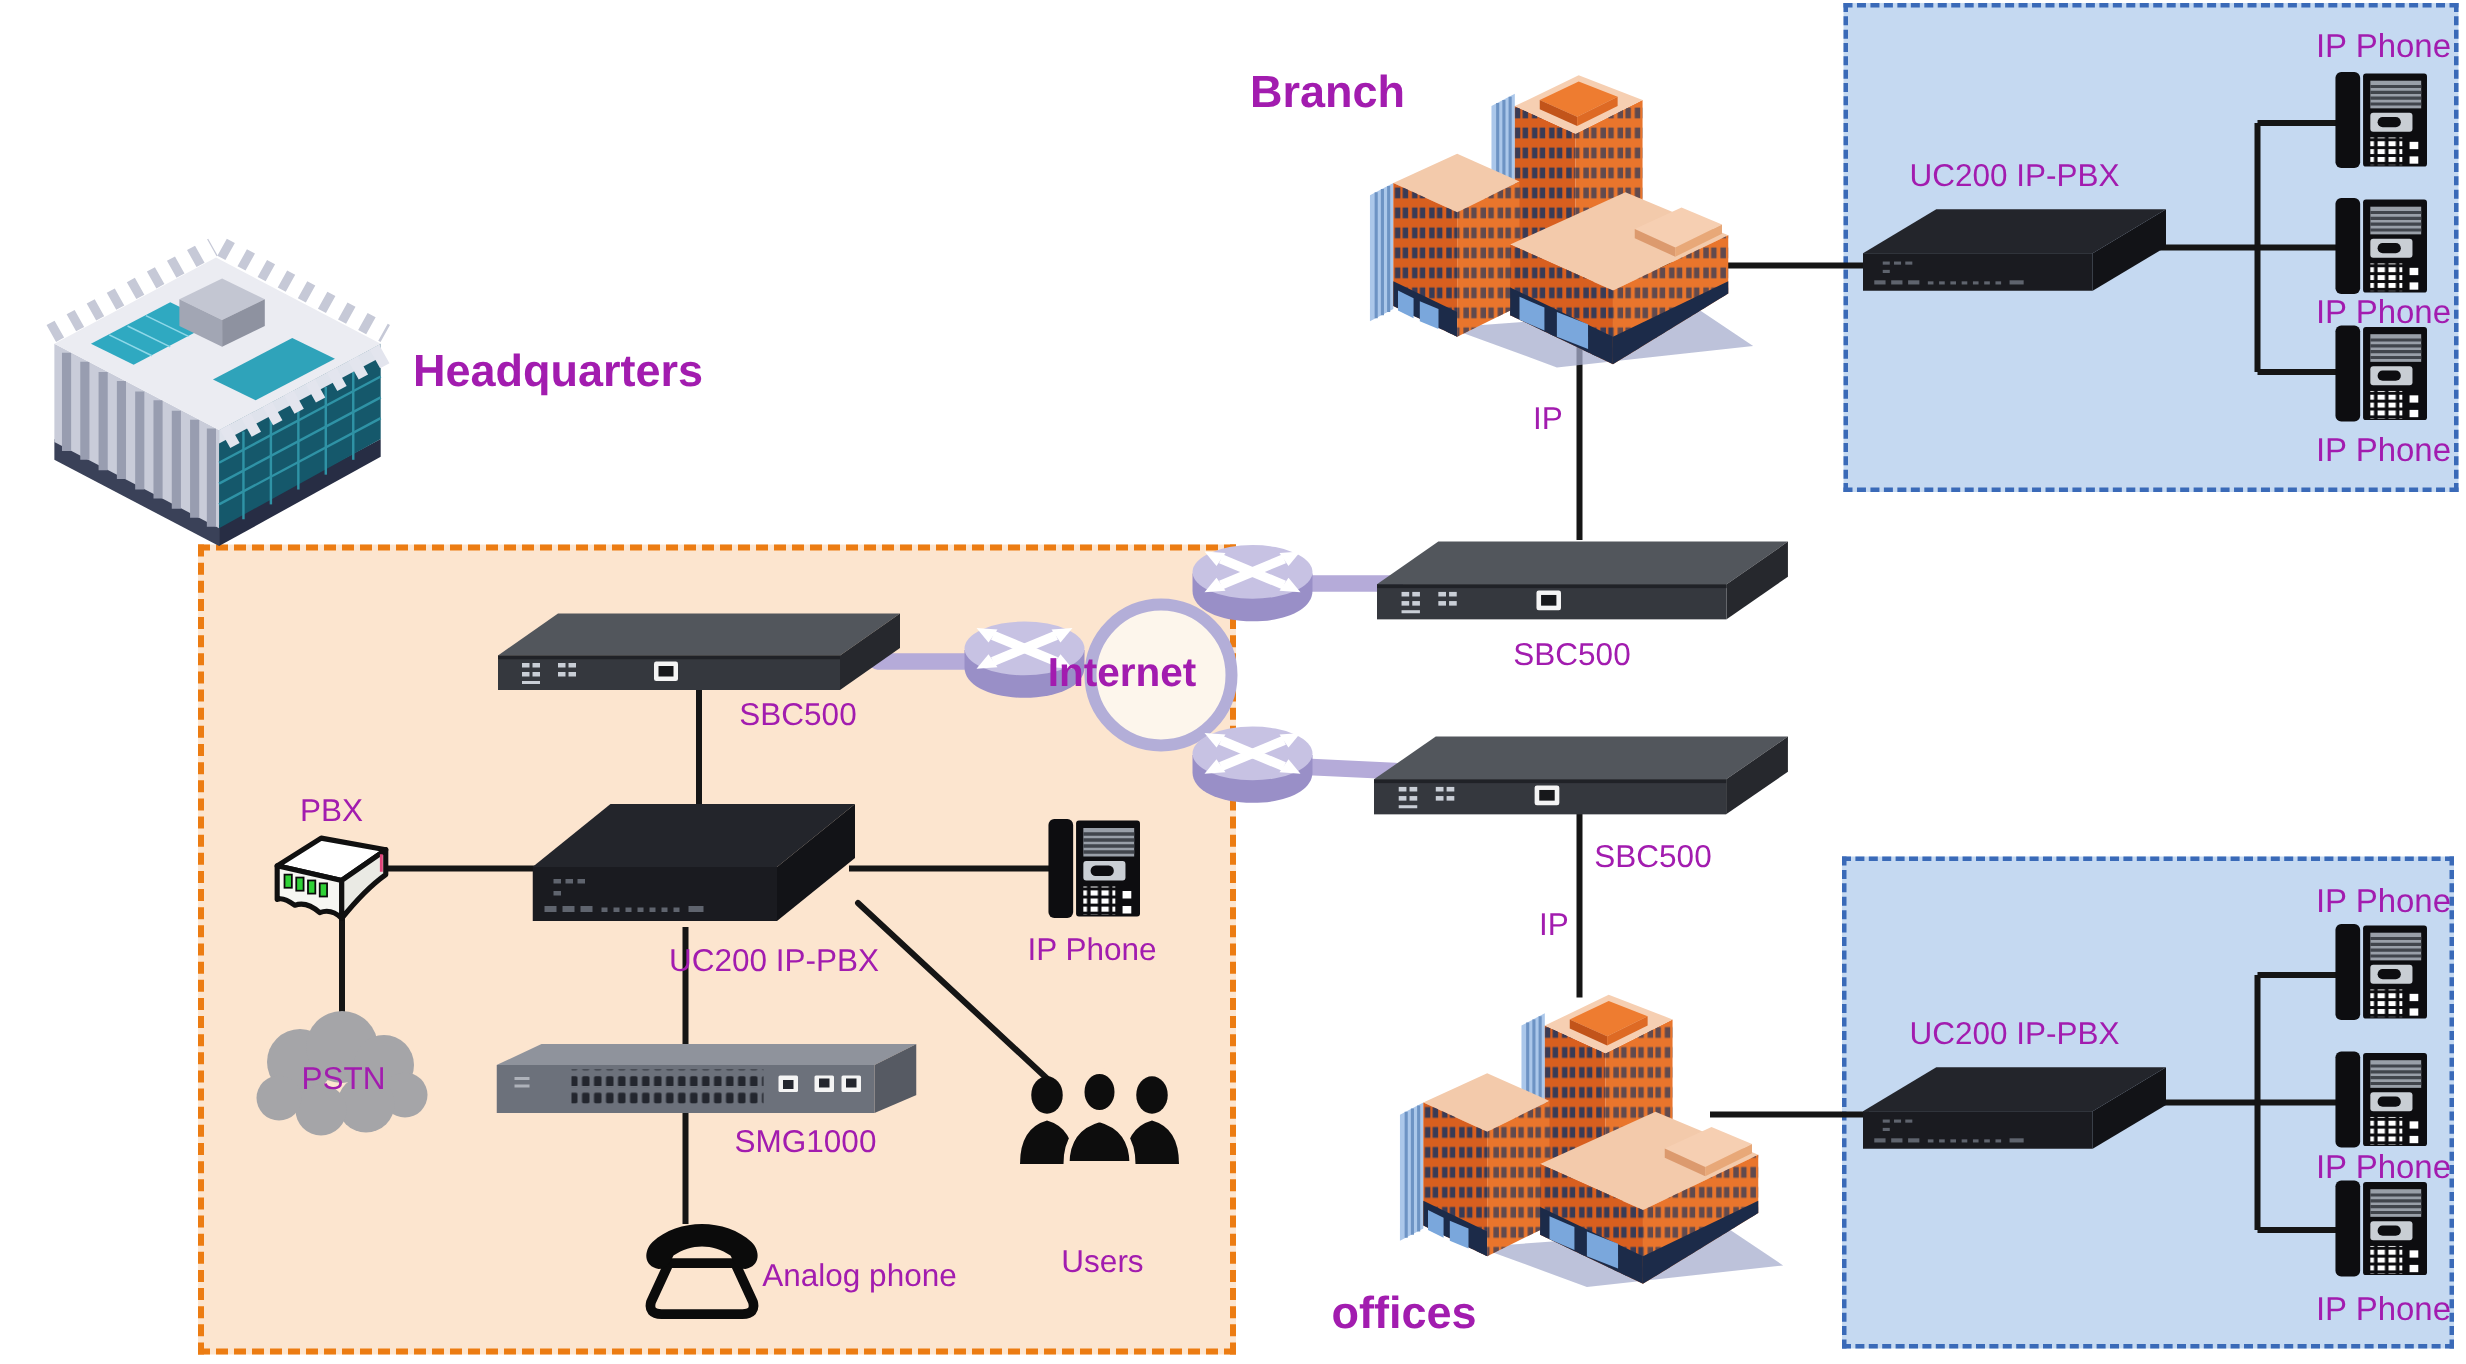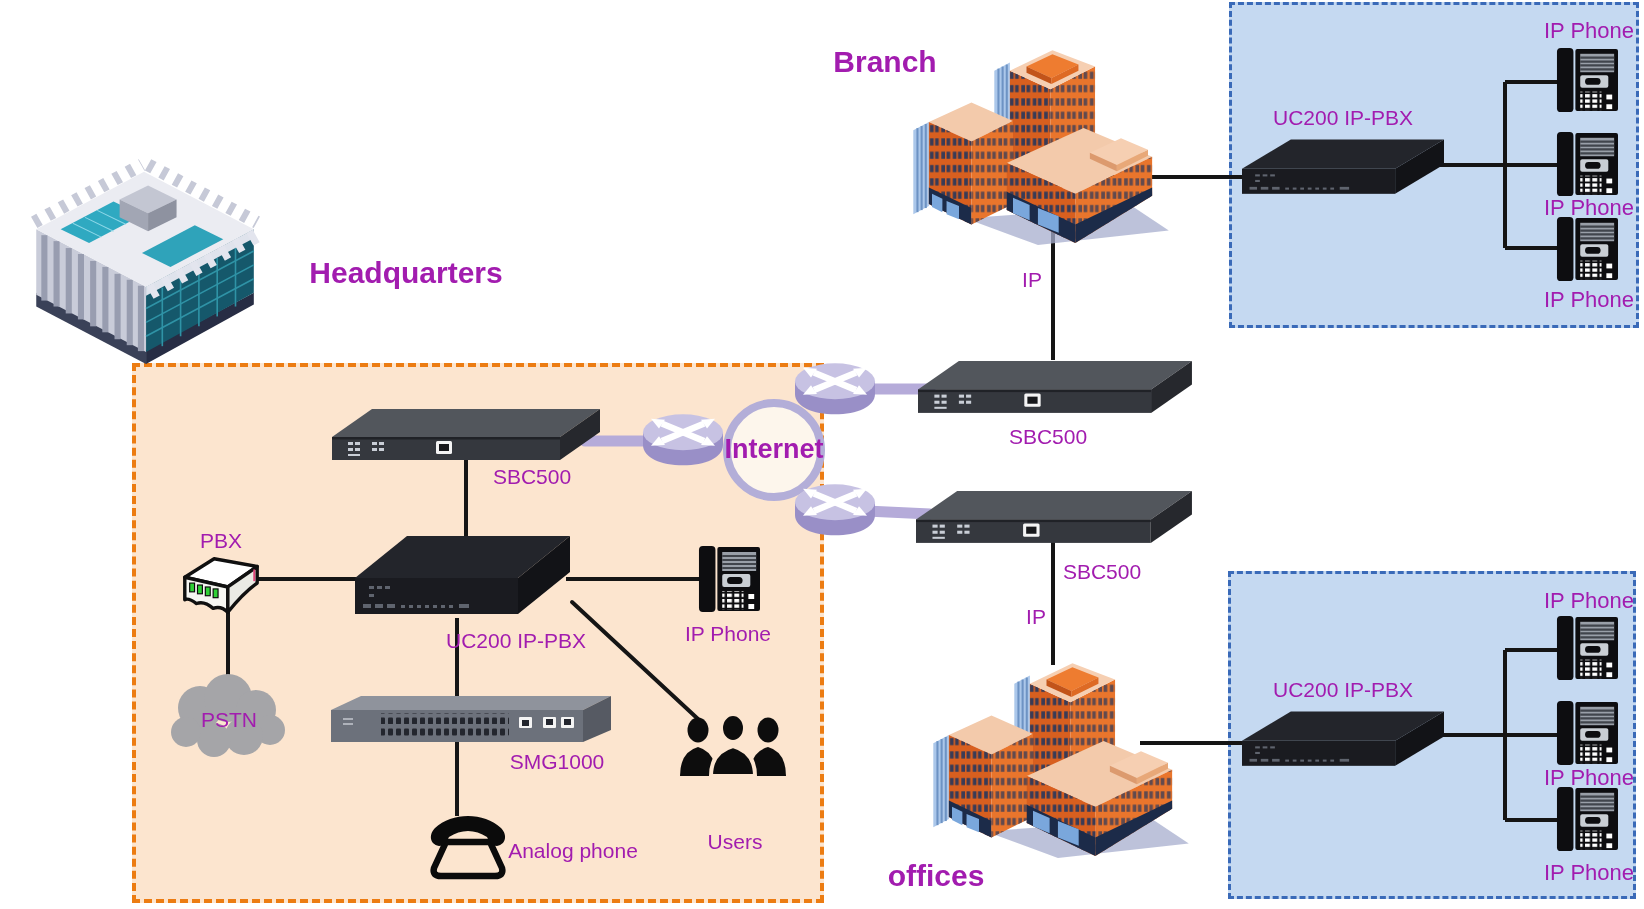--- a/index.html
+++ b/index.html
@@ -315,28 +315,28 @@
     <use href="#sym-users" x="677" y="712" width="112" height="64"></use>
     <use href="#sym-analog" x="426" y="808" width="84" height="72"></use>
     <use href="#sym-ipphone" x="1556" y="47" width="62" height="66"></use>
     <use href="#sym-ipphone" x="1556" y="131" width="62" height="66"></use>
     <use href="#sym-ipphone" x="1556" y="216" width="62" height="66"></use>
     <use href="#sym-ipphone" x="1556" y="615" width="62" height="66"></use>
     <use href="#sym-ipphone" x="1556" y="700" width="62" height="66"></use>
     <use href="#sym-ipphone" x="1556" y="786" width="62" height="66"></use>
   </svg>
 
-  <div class="lbl site" style="left:372px;top:273px;margin-left:34px;">Headquarters</div>
+  <div class="lbl site" style="left:372px;top:248px;">Headquarters</div>
   <div class="lbl site" style="left:885px;top:62px;">Branch</div>
   <div class="lbl site" style="left:936px;top:876px;">offices</div>
-  <div class="lbl net" style="left:774px;top:449px;">Internet</div>
+  <div class="lbl net" style="left:748px;top:449px;">Internet</div>
 
   <div class="lbl dev" style="left:532px;top:477px;">SBC500</div>
   <div class="lbl dev" style="left:516px;top:641px;">UC200 IP-PBX</div>
-  <div class="lbl dev" style="left:557px;top:762px;">SMG1000</div>
+  <div class="lbl dev" style="left:537px;top:762px;">SMG1000</div>
   <div class="lbl dev" style="left:221px;top:541px;">PBX</div>
   <div class="lbl dev" style="left:229px;top:720px;text-align:center;">PSTN</div>
   <div class="lbl dev" style="left:728px;top:634px;">IP Phone</div>
   <div class="lbl dev" style="left:735px;top:799px;margin-top:43px;">Users</div>
   <div class="lbl dev" style="left:573px;top:851px;">Analog phone</div>
 
   <div class="lbl dev" style="left:1048px;top:437px;">SBC500</div>
   <div class="lbl dev" style="left:1032px;top:280px;">IP</div>
   <div class="lbl dev" style="left:1343px;top:118px;">UC200 IP-PBX</div>
   <div class="lbl ph" style="left:1589px;top:31px;">IP Phone</div>

